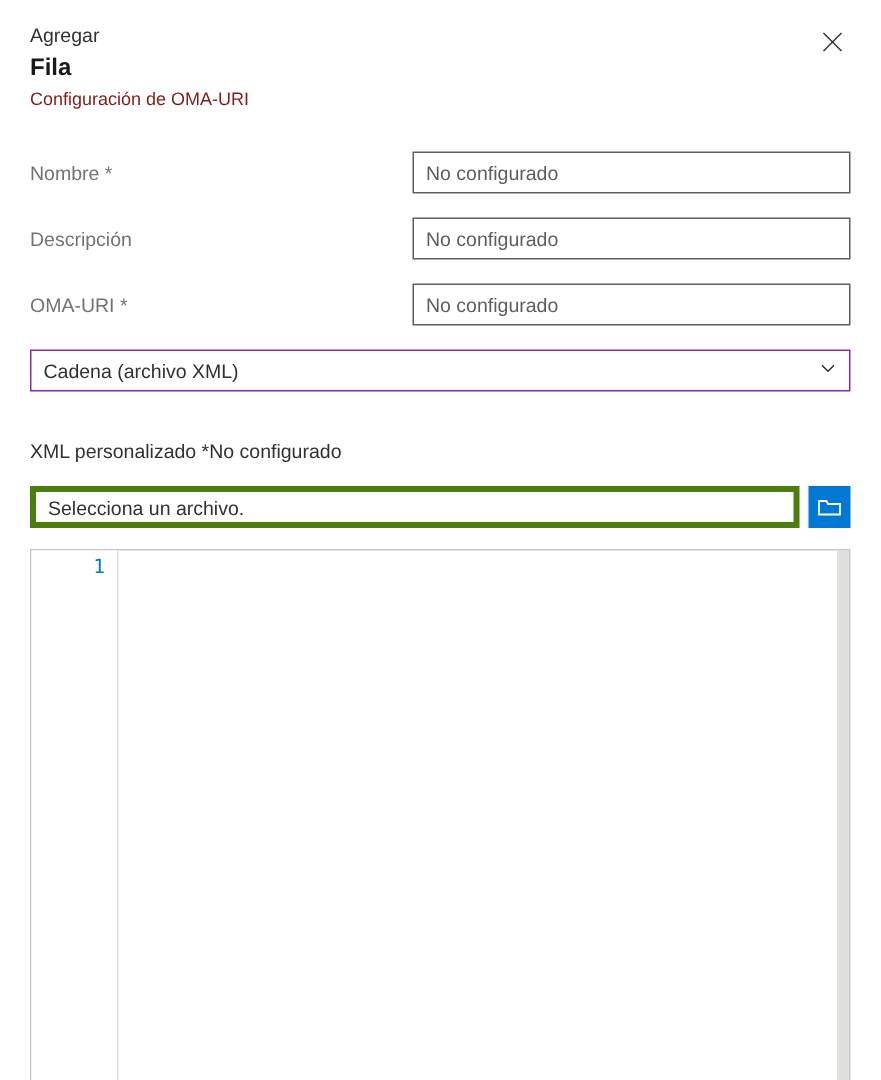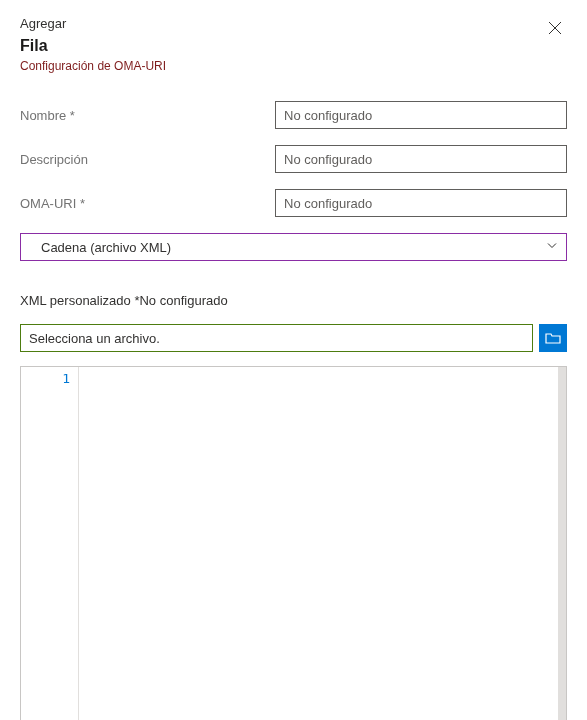--- a/index.html
+++ b/index.html
@@ -74,21 +74,21 @@
       color: #323130;
       background: #ffffff;
     }
     .form-input::placeholder {
       color: #605e5c;
     }
     .form-select {
       flex: 1;
       height: 28px;
       border: 1px solid #8a2da5;
-      padding: 0 28px 0 20px;
+      padding: 0 28px 0 8px;
       font-size: 13px;
       font-family: inherit;
       color: #323130;
       background: #ffffff;
       position: relative;
       display: flex;
       align-items: center;
       cursor: pointer;
     }
     .select-chevron {
@@ -116,21 +116,21 @@
       color: #323130;
     }
     .file-picker-row {
       display: flex;
       gap: 6px;
       margin-bottom: 14px;
     }
     .file-input {
       flex: 1;
       height: 28px;
-      border: 1px solid #4d7c0f;
+      border: 4px solid #4d7c0f;
       padding: 0 8px;
       font-size: 13px;
       font-family: inherit;
       color: #323130;
       background: #ffffff;
       display: flex;
       align-items: center;
     }
     .file-btn {
       width: 28px;

